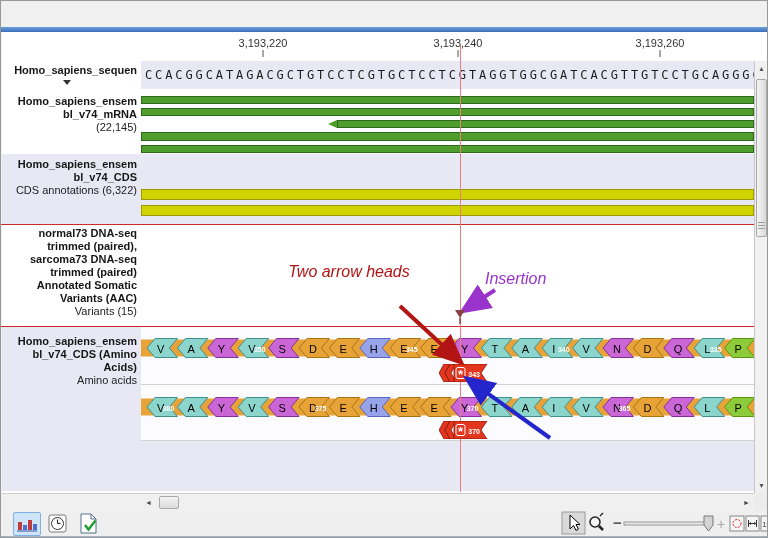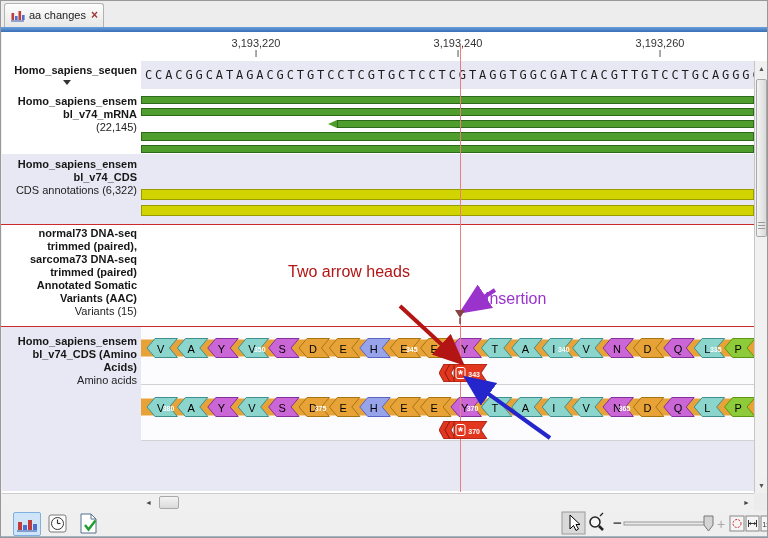--- a/index.html
+++ b/index.html
@@ -20,21 +20,21 @@
   .tinfo{font-size:11px;color:#222;line-height:13px;}
   .gutterblock{position:absolute;left:2px;width:134px;text-align:right;}
   .tri-down{width:0;height:0;border-left:4px solid transparent;border-right:4px solid transparent;border-top:5px solid #333;}
   .tick{position:absolute;top:5px;transform:translateX(-50%);text-align:center;font-size:11px;color:#333;white-space:nowrap;}
   .tickmark{width:1px;height:7px;background:#555;margin:1px auto 0;}
   .redline{position:absolute;left:0;width:753px;height:1px;background:#cc2a2a;z-index:5;}
   .sep{position:absolute;left:140px;width:613px;height:1px;background:#d2d2d2;z-index:2;}
   #cursor-line{position:absolute;top:44px;height:447px;width:1px;z-index:6;}
   #seq-text{position:absolute;left:144px;top:67px;width:609px;height:16px;overflow:hidden;white-space:nowrap;
     font-family:"DejaVu Sans Mono",monospace;font-size:12px;letter-spacing:2.9px;color:#1c1c1c;z-index:2;}
-  .ann-text{position:absolute;z-index:9;text-align:center;font-size:16px;line-height:20px;}
+  .ann-text{position:absolute;z-index:9;text-align:center;font-size:16px;line-height:20px;font-style:italic;}
   
   .vscroll{position:absolute;left:753px;top:60px;width:14px;height:432px;background:#f1f1f1;border-left:1px solid #c6c6c6;box-sizing:border-box;}
   .sb-btn{position:absolute;left:0;width:13px;height:15px;font-size:7px;color:#555;text-align:center;line-height:15px;background:#f0f0f0;}
   .vthumb{position:absolute;left:1px;top:18px;width:11px;height:158px;background:linear-gradient(90deg,#f4f4f4,#dadada);
     border:1px solid #a8a8a8;border-radius:2px;box-sizing:border-box;}
   .grip{position:absolute;left:1px;width:7px;height:1px;background:#9a9a9a;}
   .hscroll{position:absolute;left:1px;top:492px;width:766px;height:18px;background:#f0f0f0;border-top:1px solid #cccccc;box-sizing:border-box;}
   .hthumb{position:absolute;left:157px;top:2px;width:20px;height:13px;background:linear-gradient(#f4f4f4,#dadada);
     border:1px solid #a8a8a8;border-radius:2px;box-sizing:border-box;}
   .harrow{position:absolute;top:1px;width:15px;height:15px;font-size:7px;color:#444;text-align:center;line-height:15px;}
@@ -56,21 +56,21 @@
   <div class="abs" style="left:1px;top:88px;width:752px;height:65px;background:#fff;"></div>
   <div class="abs row-lav" style="left:1px;top:153px;width:752px;height:70px;"></div>
   <div class="abs" style="left:1px;top:223px;width:752px;height:102px;background:#fff;"></div>
   <div class="abs row-lav" style="left:1px;top:325px;width:139px;height:165px;"></div>
   <div class="abs" style="left:140px;top:325px;width:613px;height:115px;background:#fcfcff;"></div>
   <div class="abs row-lav" style="left:140px;top:440px;width:613px;height:50px;"></div>
   <div class="sep" style="top:383px;"></div>
   <div class="sep" style="top:439px;"></div>
 
   <div id="ruler-ticks" class="abs" style="left:0;top:31px;width:768px;height:29px;">
-      <div class="tick" style="left: 255px;">
+      <div class="tick" style="left: 262px;">
         <div>3,193,220</div>
         <div class="tickmark"></div>
       </div>
       <div class="tick" style="left: 457px;">
         <div>3,193,240</div>
         <div class="tickmark"></div>
       </div>
       <div class="tick" style="left: 659px;">
         <div>3,193,260</div>
         <div class="tickmark"></div>
@@ -261,21 +261,21 @@
     <line id="arrow-insertion" x1="494" y1="289" x2="471" y2="304" stroke-width="4" marker-end="url(#m-purple)" stroke="#9933cc"></line>
     <g id="ins-marker">
       <polygon points="454,309 464,309 459,317" fill="#8a4242"></polygon>
       <line x1="459" y1="317" x2="459" y2="323" stroke-width="1.5" stroke="#8a4242"></line>
     </g>
   </svg>
 
   <div id="ann-frameshift" class="ann-text" style="left: 228px; top: 261px; width: 240px; color: rgb(179, 20, 20);">
     <div>Two arrow heads</div>
   </div>
-  <div id="ann-insertion" class="ann-text" style="left: 484px; top: 268px; color: rgb(153, 51, 204); margin-top: 20px;">
+  <div id="ann-insertion" class="ann-text" style="left: 484px; top: 268px; color: rgb(153, 51, 204);">
     <div>Insertion</div>
   </div>
 
   <div class="vscroll">
     <div class="sb-btn" style="top:0;">▲</div>
     <div class="vthumb">
       <div class="grip" style="top:142px;"></div>
         <div class="grip" style="top:145px;"></div>
         <div class="grip" style="top:148px;"></div>
     </div>
@@ -341,28 +341,15 @@
         <polygon points="198.5,12.5 196,11 196,14" fill="#333"></polygon>
       </g>
       <g>
         <rect x="203" y="5" width="12" height="15" fill="#f5f5f5" stroke="#888"></rect>
         <text x="209" y="15.5" font-size="6.5" fill="#222" text-anchor="middle">1:1</text>
       </g>
     </svg>
   </div>
   <div class="bottomedge"></div>
 
-  <div class="tabbar">
-    <div class="tab">
-      <svg class="abs" style="left:5px;top:5px;" width="15" height="14">
-        <line x1="1" y1="12" x2="14" y2="12" stroke="#3355aa" stroke-width="1"></line>
-        <rect x="1.5" y="4" width="2.6" height="7" fill="#c03b3b"></rect>
-        <rect x="5" y="7" width="2.6" height="4" fill="#4f6fd0"></rect>
-        <rect x="8.5" y="2" width="2.6" height="9" fill="#c03b3b"></rect>
-        <rect x="12" y="6" width="2.6" height="5" fill="#4f6fd0"></rect>
-      </svg>
-      <span class="tab-label">aa changes</span>
-      <span class="tab-close">×</span>
-    </div>
-  </div>
   <div class="bluebar"></div>
 
 </div>
 
 </body></html>

